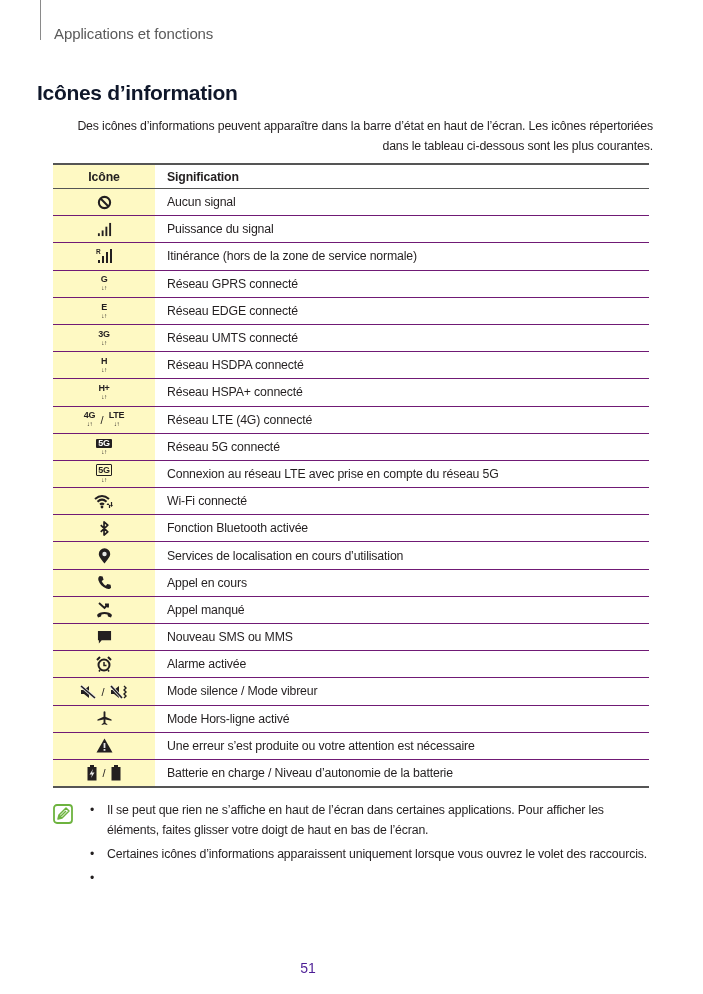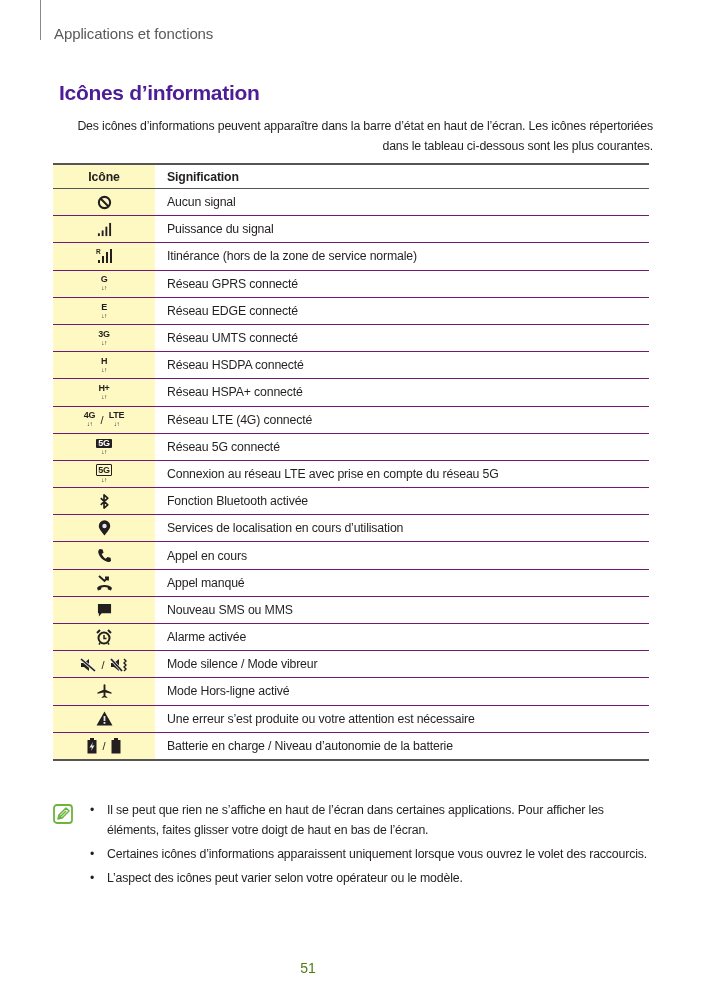--- a/index.html
+++ b/index.html
@@ -2,21 +2,21 @@
 <html><head>
 <meta charset="utf-8">
 <style>
   html, body { margin: 0; padding: 0; }
   body {
     width: 703px; height: 994px; background: #ffffff; position: relative; overflow: hidden;
     font-family: "Liberation Sans", sans-serif; color: #231f20;
   }
   .vline { position: absolute; left: 40px; top: 0; width: 1px; height: 40px; background: #8a8a8a; }
   .section-header { position: absolute; left: 54px; top: 25px; font-size: 15px; color: #5a5a5a; letter-spacing: -0.1px; }
-  .page-title { position: absolute; left: 59px; top: 81px; font-size: 21px; font-weight: bold; color: #4c1d95; letter-spacing: -0.3px; margin: 0; }
+  .page-title { position: absolute; left: 37px; top: 81px; font-size: 21px; font-weight: bold; color: #0f172a; letter-spacing: -0.3px; margin: 0; }
   .intro { position: absolute; left: 53px; top: 116px; width: 600px; font-size: 12.3px; line-height: 20px; color: #231f20; letter-spacing: -0.15px; margin: 0; text-align: right; }
 
   table.icons { position: absolute; left: 53px; top: 163px; width: 596px; border-collapse: collapse; font-size: 12.3px; letter-spacing: -0.15px; }
   table.icons th, table.icons td { padding: 0; height: 26.2px; border-bottom: 1px solid #701a75; vertical-align: middle; }
   table.icons thead th { border-top: 2px solid #555; border-bottom: 1.5px solid #555; height: 23px; font-weight: bold; }
   table.icons tbody tr:last-child td { border-bottom: 2px solid #555; }
   .col-icon { width: 102px; background: #fef9c3; text-align: center; }
   thead .col-icon { font-weight: normal; }
   .col-meaning { text-align: left; padding-left: 12px !important; margin-top: 8px; }
   .ic { display: inline-block; vertical-align: middle; }
@@ -26,21 +26,21 @@
   .netlbl .t { font-size: 9px; font-weight: bold; letter-spacing: -0.3px; }
   .netlbl .a { font-size: 6.5px; font-weight: bold; margin-top: 1px; letter-spacing: -0.5px; }
   .box5g { font-size: 9px; font-weight: bold; background: #231f20; color: #fff; padding: 0 2px; border-radius: 1px; }
   .box5g-o { font-size: 9px; font-weight: bold; border: 1.3px solid #231f20; color: #231f20; padding: 0 1px; line-height: 10px; border-radius: 1px; }
 
   .notes { position: absolute; left: 53px; top: 800px; width: 600px; }
   .note-icon { position: absolute; left: 0; top: 4px; width: 20px; height: 20px; }
   .notes ul { list-style: none; margin: 0; padding: 0 0 0 54px; font-size: 12.3px; line-height: 20px; letter-spacing: -0.15px; }
   .notes li { position: relative; margin-bottom: 4px; }
   .notes li .bullet { position: absolute; left: -17px; top: 0; }
-  .page-number { position: absolute; left: 0; width: 616px; top: 960px; text-align: center; font-size: 14px; color: #4d7c0f; }
+  .page-number { position: absolute; left: 0; width: 616px; top: 960px; text-align: center; font-size: 14px; color: #4c1d95; }
 </style>
 </head>
 <body>
 
 <div class="vline"></div>
 <div class="section-header">Applications et fonctions</div>
 <h1 class="page-title">Icônes d’information</h1>
 <p class="intro">Des icônes d’informations peuvent apparaître dans la barre d’état en haut de l’écran. Les icônes répertoriées dans le tableau ci-dessous sont les plus courantes.</p>
 
 <table class="icons">
@@ -148,20 +148,33 @@
     </tr>
 
     <tr>
       <td class="col-icon"><span class="netlbl">
             <span class="t box5g-o">5G</span>
             <span class="a">↓↑</span>
           </span></td>
       <td class="col-meaning">Connexion au réseau LTE avec prise en compte du réseau 5G</td>
     </tr>
 
+    <tr>
+      <td class="col-icon"><span class="ic">
+        <svg width="20" height="15" viewBox="0 0 20 15">
+              <path d="M1 5 Q8 -1 15 5" fill="none" stroke="#231f20" stroke-width="2"></path>
+              <path d="M3.5 7.8 Q8 3.5 12.5 7.8" fill="none" stroke="#231f20" stroke-width="2"></path>
+              <path d="M6 10.5 Q8 8.8 10 10.5" fill="none" stroke="#231f20" stroke-width="2"></path>
+              <circle cx="8" cy="13" r="1.4" fill="#231f20"></circle>
+              <path d="M14 9 l1.5 2 h-3 z M17.5 13 l1.5 -2 h-3 z" fill="#231f20"></path>
+              <rect x="14.9" y="11" width="1.2" height="3" fill="#231f20"></rect>
+              <rect x="16.9" y="8" width="1.2" height="3" fill="#231f20"></rect>
+            </svg></span></td>
+      <td class="col-meaning">Wi-Fi connecté</td>
+    </tr>
 
     <tr>
       <td class="col-icon"><span class="ic">
         <svg width="11" height="15" viewBox="0 0 11 16">
               <path d="M1.5 4.5 L9 11.5 L5 15 V1 L9 4.5 L1.5 11.5" fill="none" stroke="#231f20" stroke-width="1.8" stroke-linejoin="round"></path>
             </svg></span></td>
       <td class="col-meaning">Fonction Bluetooth activée</td>
     </tr>
 
     <tr>
@@ -270,17 +283,17 @@
 <div class="notes">
   <span class="note-icon">
     <svg width="20" height="20" viewBox="0 0 20 20">
         <rect x="1" y="1" width="18" height="18" rx="3" fill="none" stroke="#6db33f" stroke-width="1.8"></rect>
         <path d="M5 15 L6 11 L13 4 L16 7 L9 14 Z M6 11 L9 14 M5 15 L13 7" fill="none" stroke="#6db33f" stroke-width="1.5" stroke-linejoin="round"></path>
       </svg>
   </span>
   <ul>
     <li><span class="bullet">•</span><span>Il se peut que rien ne s’affiche en haut de l’écran dans certaines applications. Pour afficher les éléments, faites glisser votre doigt de haut en bas de l’écran.</span></li>
     <li><span class="bullet">•</span><span>Certaines icônes d’informations apparaissent uniquement lorsque vous ouvrez le volet des raccourcis.</span></li>
-    <li><span class="bullet">•</span><span>L’aspect des icônes peut varier selon votre opérateur ou le modèle.</span></li>
+    <li><span class="bullet">•</span></li>
   </ul>
 </div>
 
 <div class="page-number">51</div>
 
 </body></html>

